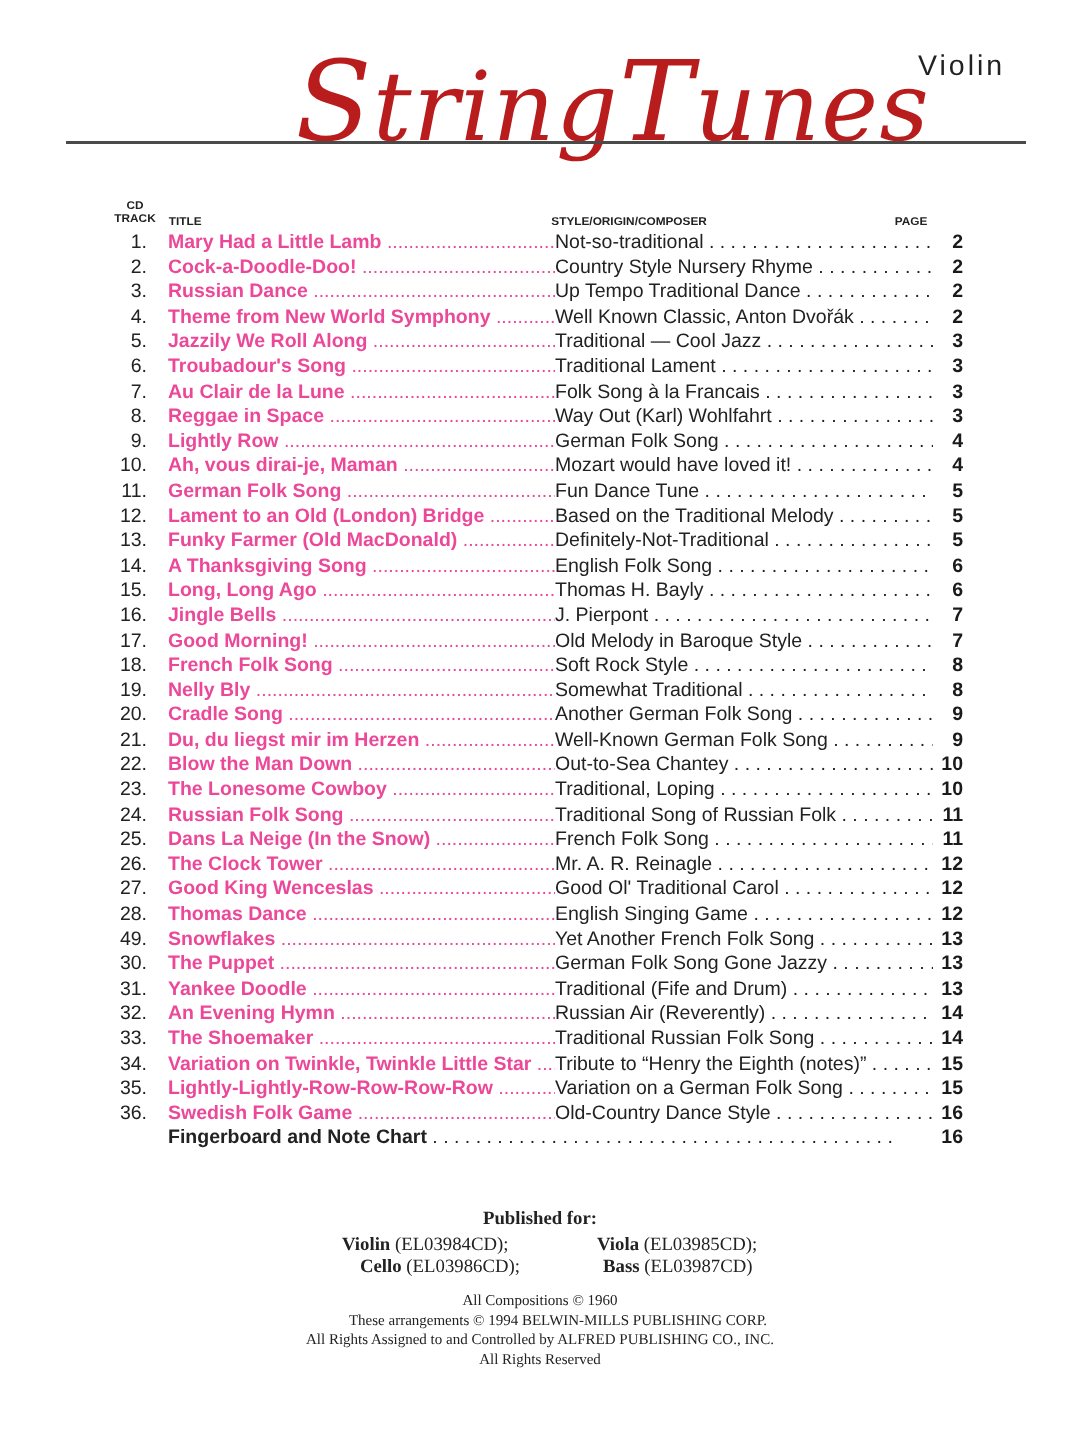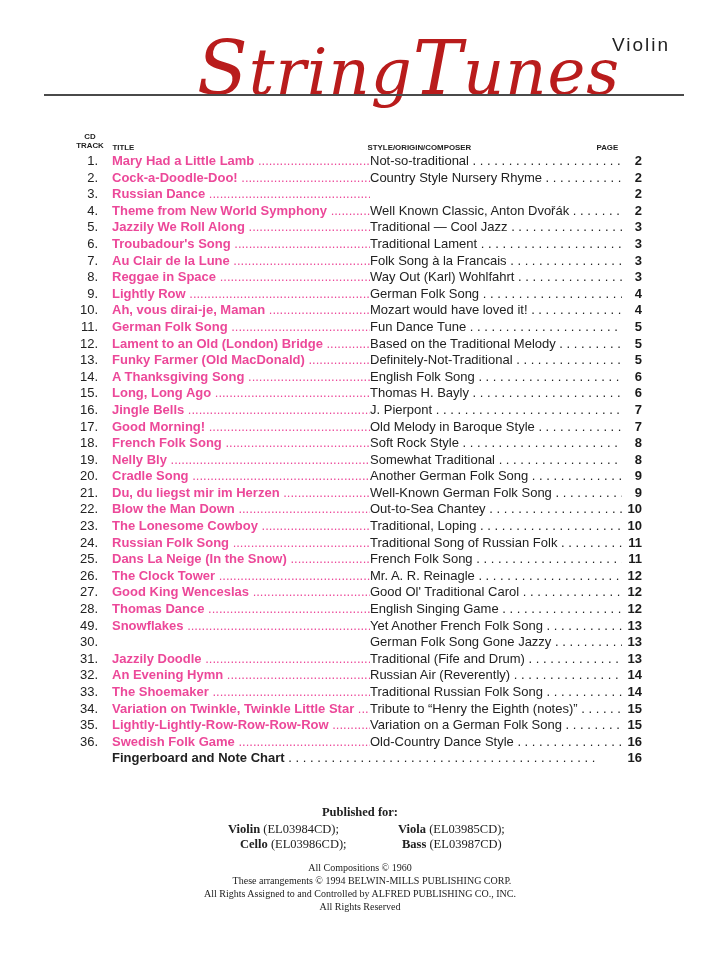--- a/index.html
+++ b/index.html
@@ -81,20 +81,21 @@
       </div>
       <div class="row">
         <span class="num">2.</span>
         <span class="t-wrap"><span class="t">Cock-a-Doodle-Doo!</span></span>
         <span class="s-wrap"><span class="s">Country Style Nursery Rhyme</span></span>
         <span class="pg">2</span>
       </div>
       <div class="row">
         <span class="num">3.</span>
         <span class="t-wrap"><span class="t">Russian Dance</span></span>
+        <span class="s-wrap"><span class="s">Up Tempo Traditional Dance</span></span>
         <span class="pg">2</span>
       </div>
       <div class="row">
         <span class="num">4.</span>
         <span class="t-wrap"><span class="t">Theme from New World Symphony</span></span>
         <span class="s-wrap"><span class="s">Well Known Classic, Anton Dvořák</span></span>
         <span class="pg">2</span>
       </div>
       <div class="row">
         <span class="num">5.</span>
@@ -241,26 +242,27 @@
         <span class="pg">12</span>
       </div>
       <div class="row">
         <span class="num">49.</span>
         <span class="t-wrap"><span class="t">Snowflakes</span></span>
         <span class="s-wrap"><span class="s">Yet Another French Folk Song</span></span>
         <span class="pg">13</span>
       </div>
       <div class="row">
         <span class="num">30.</span>
+        <span class="t-wrap"><span class="t">The Puppet</span></span>
         <span class="s-wrap"><span class="s">German Folk Song Gone Jazzy</span></span>
         <span class="pg">13</span>
       </div>
       <div class="row">
         <span class="num">31.</span>
-        <span class="t-wrap"><span class="t">Jazzily Doodle</span></span>
+        <span class="t-wrap"><span class="t">Yankee Doodle</span></span>
         <span class="s-wrap"><span class="s">Traditional (Fife and Drum)</span></span>
         <span class="pg">13</span>
       </div>
       <div class="row">
         <span class="num">32.</span>
         <span class="t-wrap"><span class="t">An Evening Hymn</span></span>
         <span class="s-wrap"><span class="s">Russian Air (Reverently)</span></span>
         <span class="pg">14</span>
       </div>
       <div class="row">

